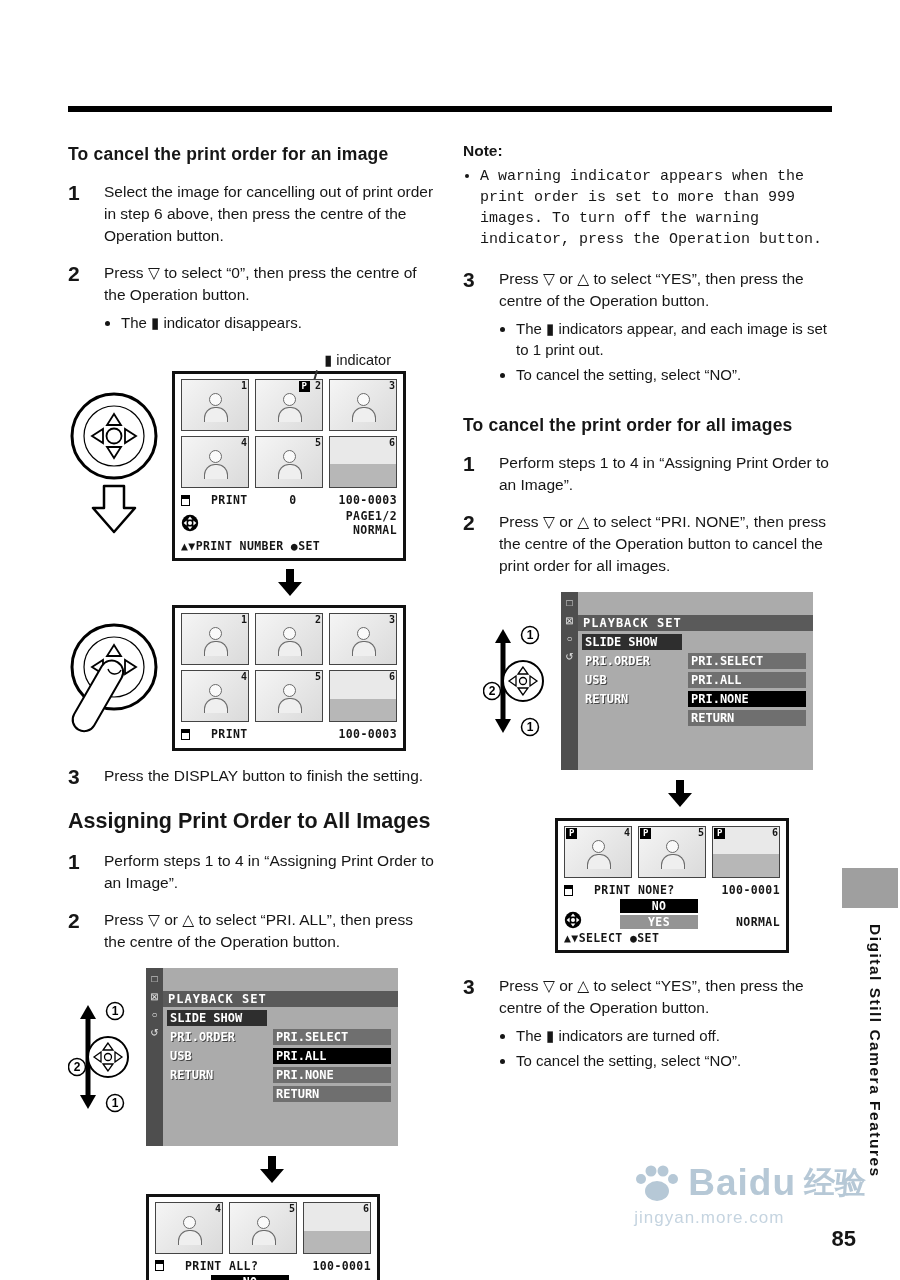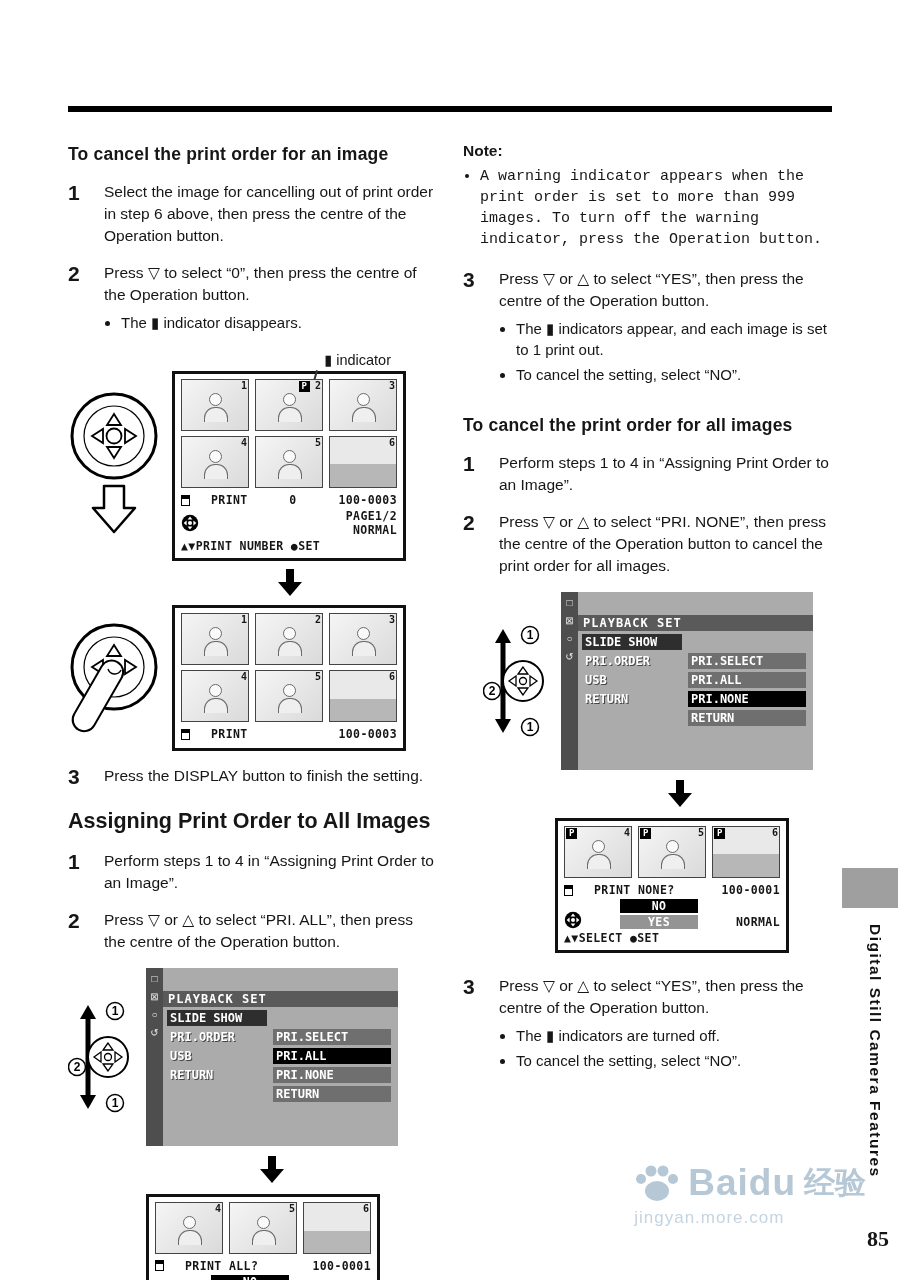--- a/index.html
+++ b/index.html
@@ -73,21 +73,21 @@
   .mi { color:#fff; text-shadow:1px 1px 0 #444; padding:1px 3px; }
   .mi.first { background:#2e2e2e; text-shadow:none; }
   .ms { background:#6f6f6f; color:#fff; padding:1px 3px; }
   .ms.sel { background:#000; }
   .msp { }
 
   
   .side-tab { position:absolute; right:2px; top:868px; width:56px; height:40px; background:#9f9f9f; }
   .side-text { position:absolute; right:16px; top:924px; writing-mode:vertical-rl;
                font-size:15.5px; font-weight:bold; letter-spacing:1.5px; color:#111; }
-  .pagenum { position:absolute; right:11px; top:1226px; font-size:22px; font-weight:bold;font-family:Liberation Serif, serif; }
+  .pagenum { position:absolute; right:44px; top:1226px; font-size:22px; font-weight:bold; }
 
   
   .wm { position:absolute; right:34px; top:1150px; color:#b6c8d6; text-align:left; }
   .wm-row { display:flex; align-items:center; gap:8px;margin-top:12px; }
   .wm-brand { font-size:37px; font-weight:bold; letter-spacing:1px; }
   .wm-cn { font-size:31px; font-weight:bold; }
   .wm-url { font-size:17px; color:#c5d4e0; margin-top:4px; letter-spacing:1px; }
 
   svg text { font-family:"Liberation Sans",sans-serif; font-weight:bold; fill:#000; }
 </style>

